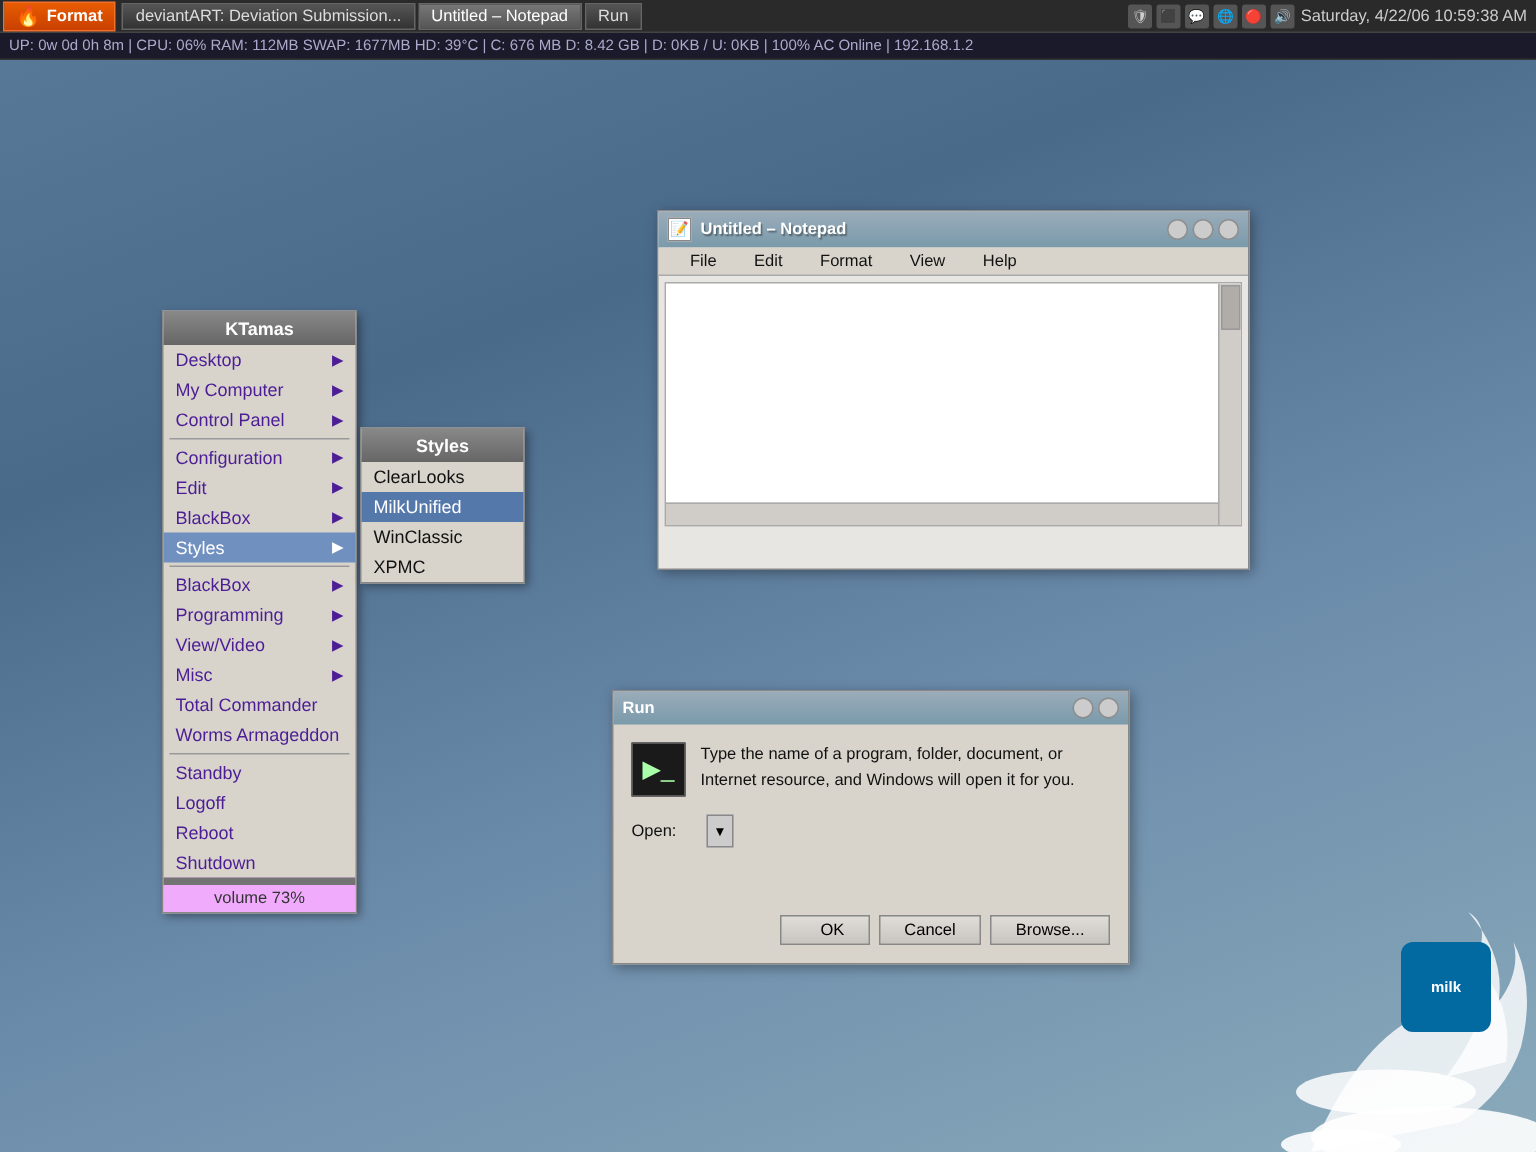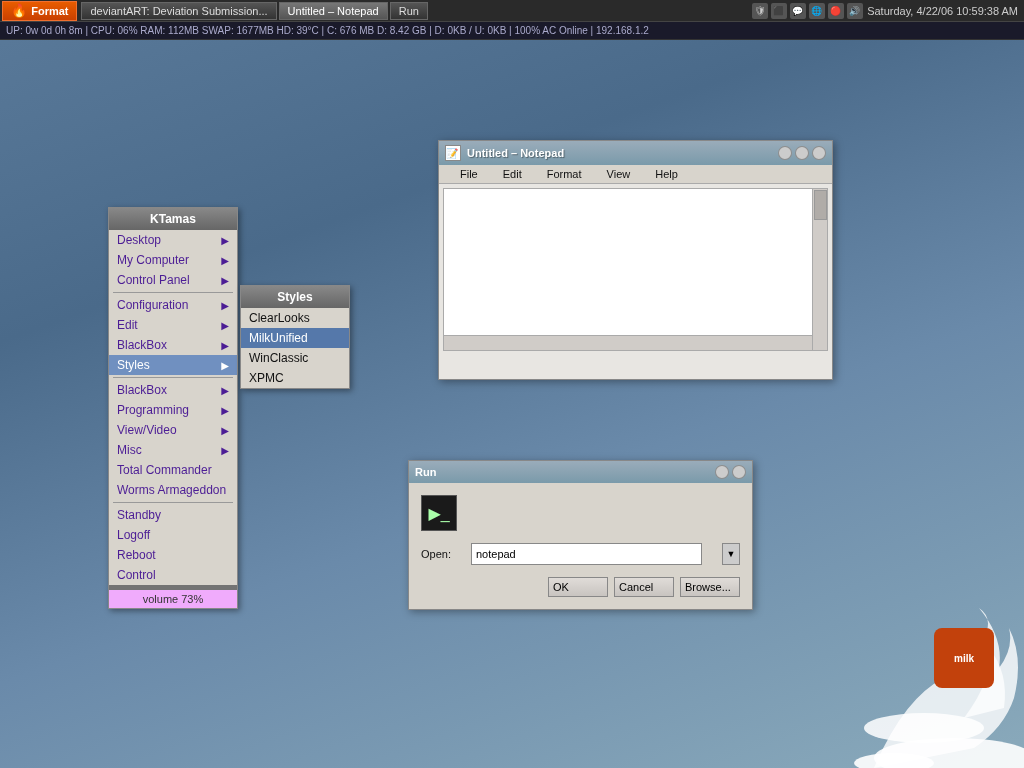--- a/index.html
+++ b/index.html
@@ -120,21 +120,21 @@
       height: 250px;
       pointer-events: none;
       overflow: hidden;
     }
     #milk-logo {
       position: absolute;
       bottom: 80px;
       right: 30px;
       width: 60px;
       height: 60px;
-      background: #c2410c;
+      background: #0369a1;
       border-radius: 8px;
       display: flex;
       align-items: center;
       justify-content: center;
       color: white;
       font-size: 11px;
       font-weight: bold;
     }
 
     
@@ -411,27 +411,28 @@
       align-items: center;
       justify-content: center;
       font-size: 9px;
     }
     #run-buttons {
       display: flex;
       justify-content: flex-end;
       gap: 6px;
     }
     .run-btn {
-      padding: 3px 4px;
+      padding: 3px 16px;
       background: linear-gradient(to bottom, #e0dcd8, #c8c4c0);
       border: 1px solid #888;
       font-size: 11px;
       cursor: pointer;
       min-width: 60px;
-      text-align: left;
+      text-align: right;
+      margin-top: 33px;
     }
   </style>
 </head>
 <body>
 
 <div id="taskbar">
   <button id="start-btn">
     <span class="fire-icon">🔥</span>
     <span>Format</span>
   </button>
@@ -525,21 +526,21 @@
     <div class="menu-item">
       <span>Standby</span>
     </div>
     <div class="menu-item">
       <span>Logoff</span>
     </div>
     <div class="menu-item">
       <span>Reboot</span>
     </div>
     <div class="menu-item">
-      <span>Control</span>
+      <span>Shutdown</span>
     </div>
     <div id="volume-bar">
       <span>volume 73%</span>
     </div>
   </div>
 
   <div id="styles-submenu">
     <div id="styles-submenu-header">
       <span>Styles</span>
     </div>
@@ -590,24 +591,25 @@
       <div id="run-controls">
         <div class="window-btn win-btn-min"></div>
         <div class="window-btn win-btn-close"></div>
       </div>
     </div>
     <div id="run-body">
       <div id="run-top">
         <div id="run-terminal-icon">
           <span>▶_</span>
         </div>
+        <div id="run-description">Type the name of a program, folder, document, or
+Internet resource, and Windows will open it for you.</div>
       </div>
       <div id="run-input-row">
         <label id="run-open-label">Open:</label>
-        <input type="text" id="run-input" value="notepad" style="">
         <div id="run-dropdown-btn">▼</div>
       </div>
       <div id="run-buttons">
         <button class="run-btn">OK</button>
         <button class="run-btn">Cancel</button>
         <button class="run-btn">Browse...</button>
       </div>
     </div>
   </div>
 

